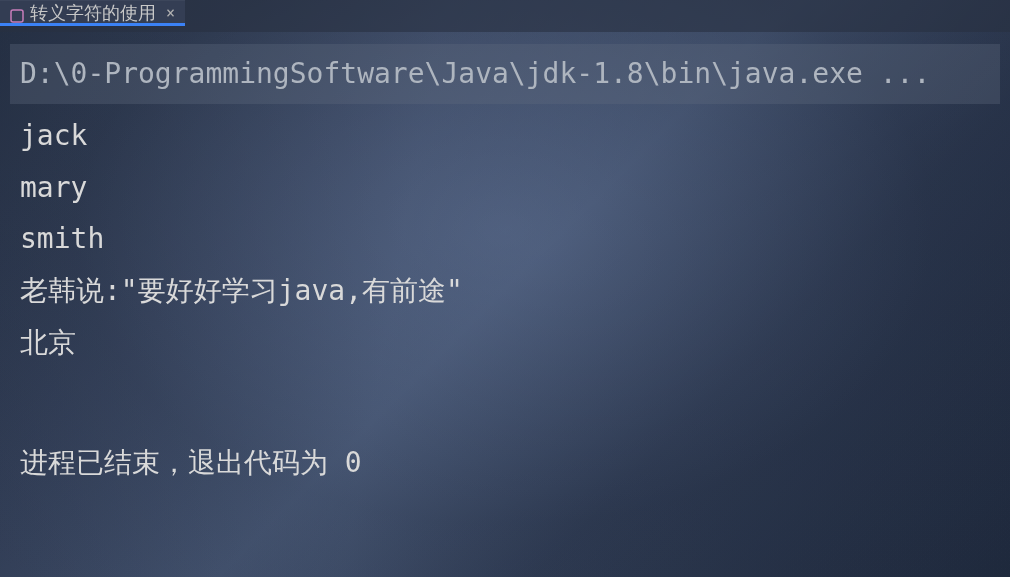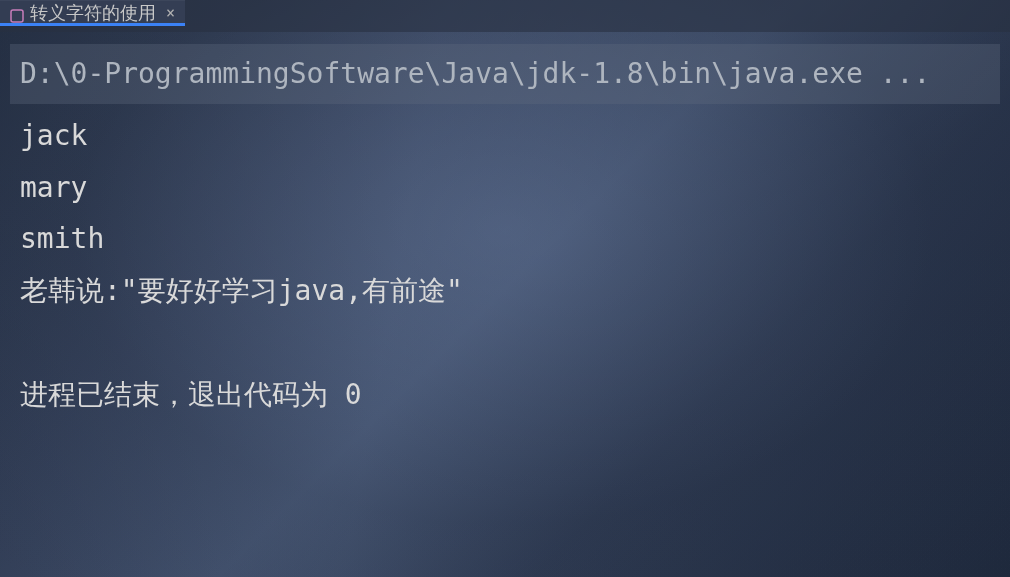--- a/index.html
+++ b/index.html
@@ -81,21 +81,21 @@
       display: inline-block;
       width: calc(100% + 20px);
     }
     .output-line {
       display: block;
     }
     .blank-line {
       height: 1.85em;
     }
     .exit-line {
-      margin-top: 0;
+      margin-top: 16px;
     }
   </style>
 </head>
 <body>
 <div class="bg-overlay"></div>
 
 <div class="tab-bar">
   <div class="tab active">
     <span class="tab-icon">
       <svg viewBox="0 0 14 14" width="14" height="14">
@@ -107,15 +107,16 @@
     <div class="tab-underline"></div>
   </div>
 </div>
 
 <div class="console">
   <span class="cmd-line">D:\0-ProgrammingSoftware\Java\jdk-1.8\bin\java.exe ...</span>
   <span class="output-line">jack</span>
   <span class="output-line">mary</span>
   <span class="output-line">smith</span>
   <span class="output-line">老韩说:"要好好学习java,有前途"</span>
+  <span class="output-line">北京</span>
   <div class="blank-line"></div>
   <span class="output-line exit-line">进程已结束，退出代码为 0</span>
 </div>
 
 </body></html>

